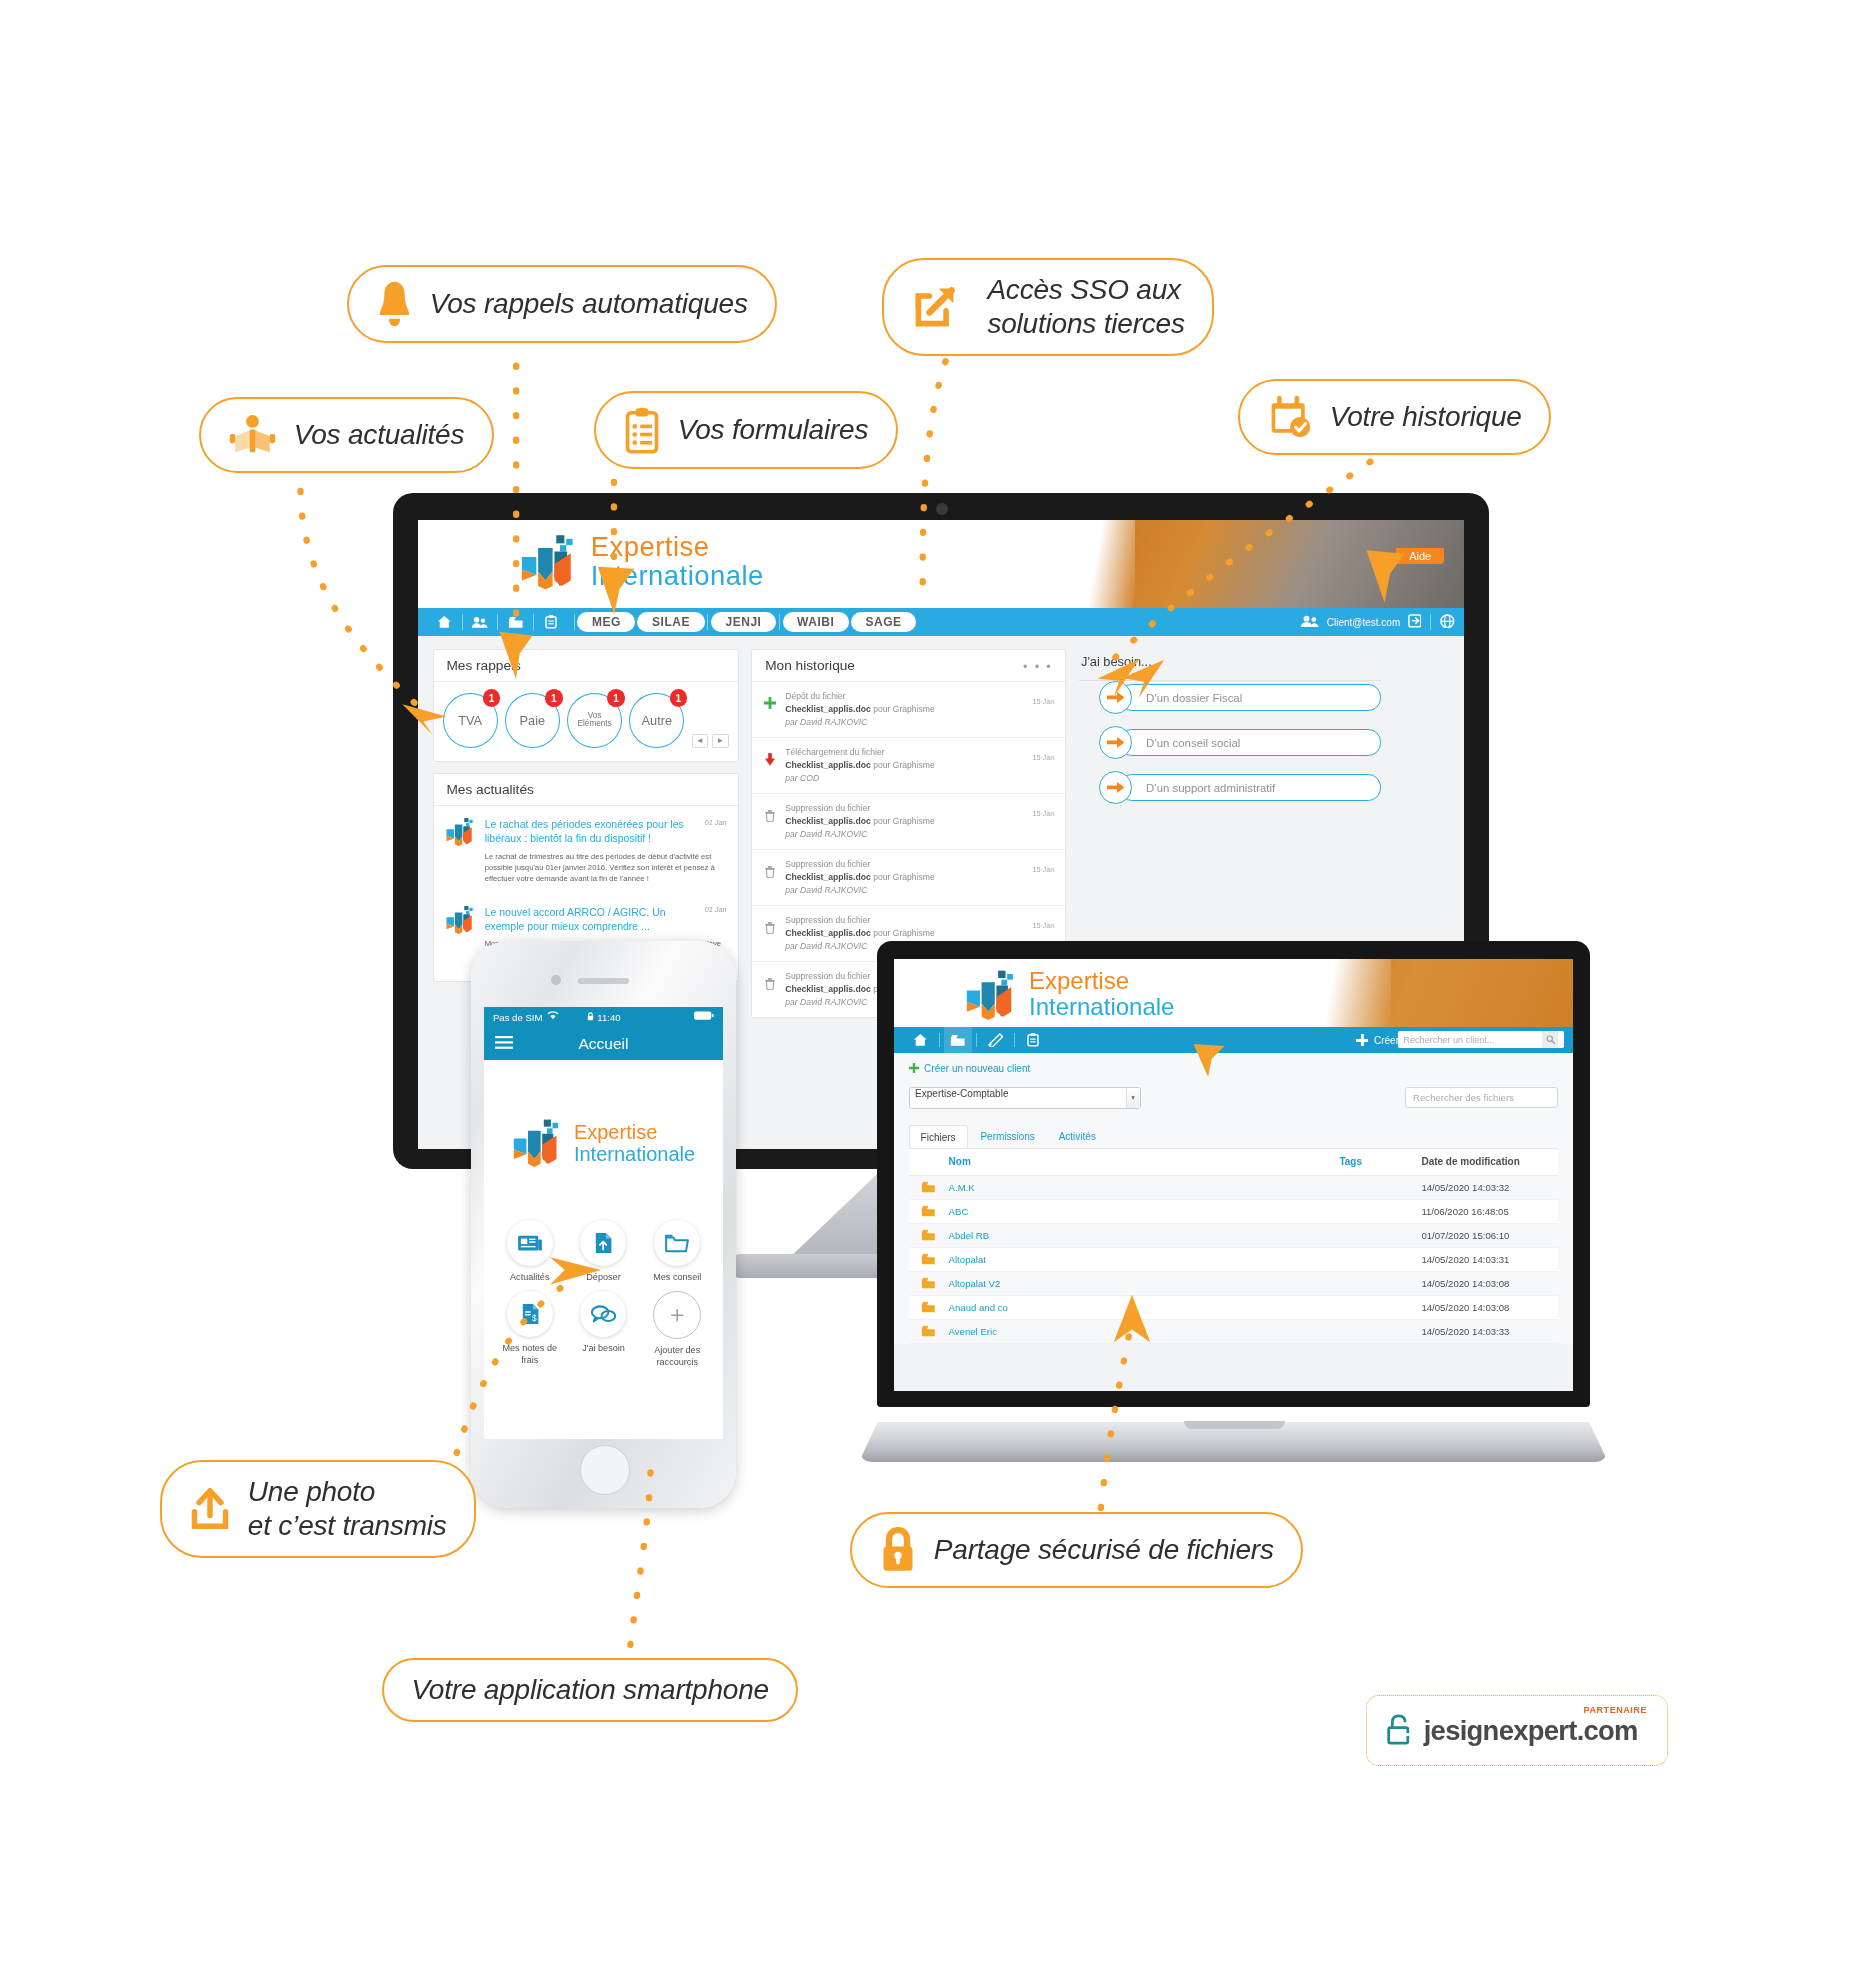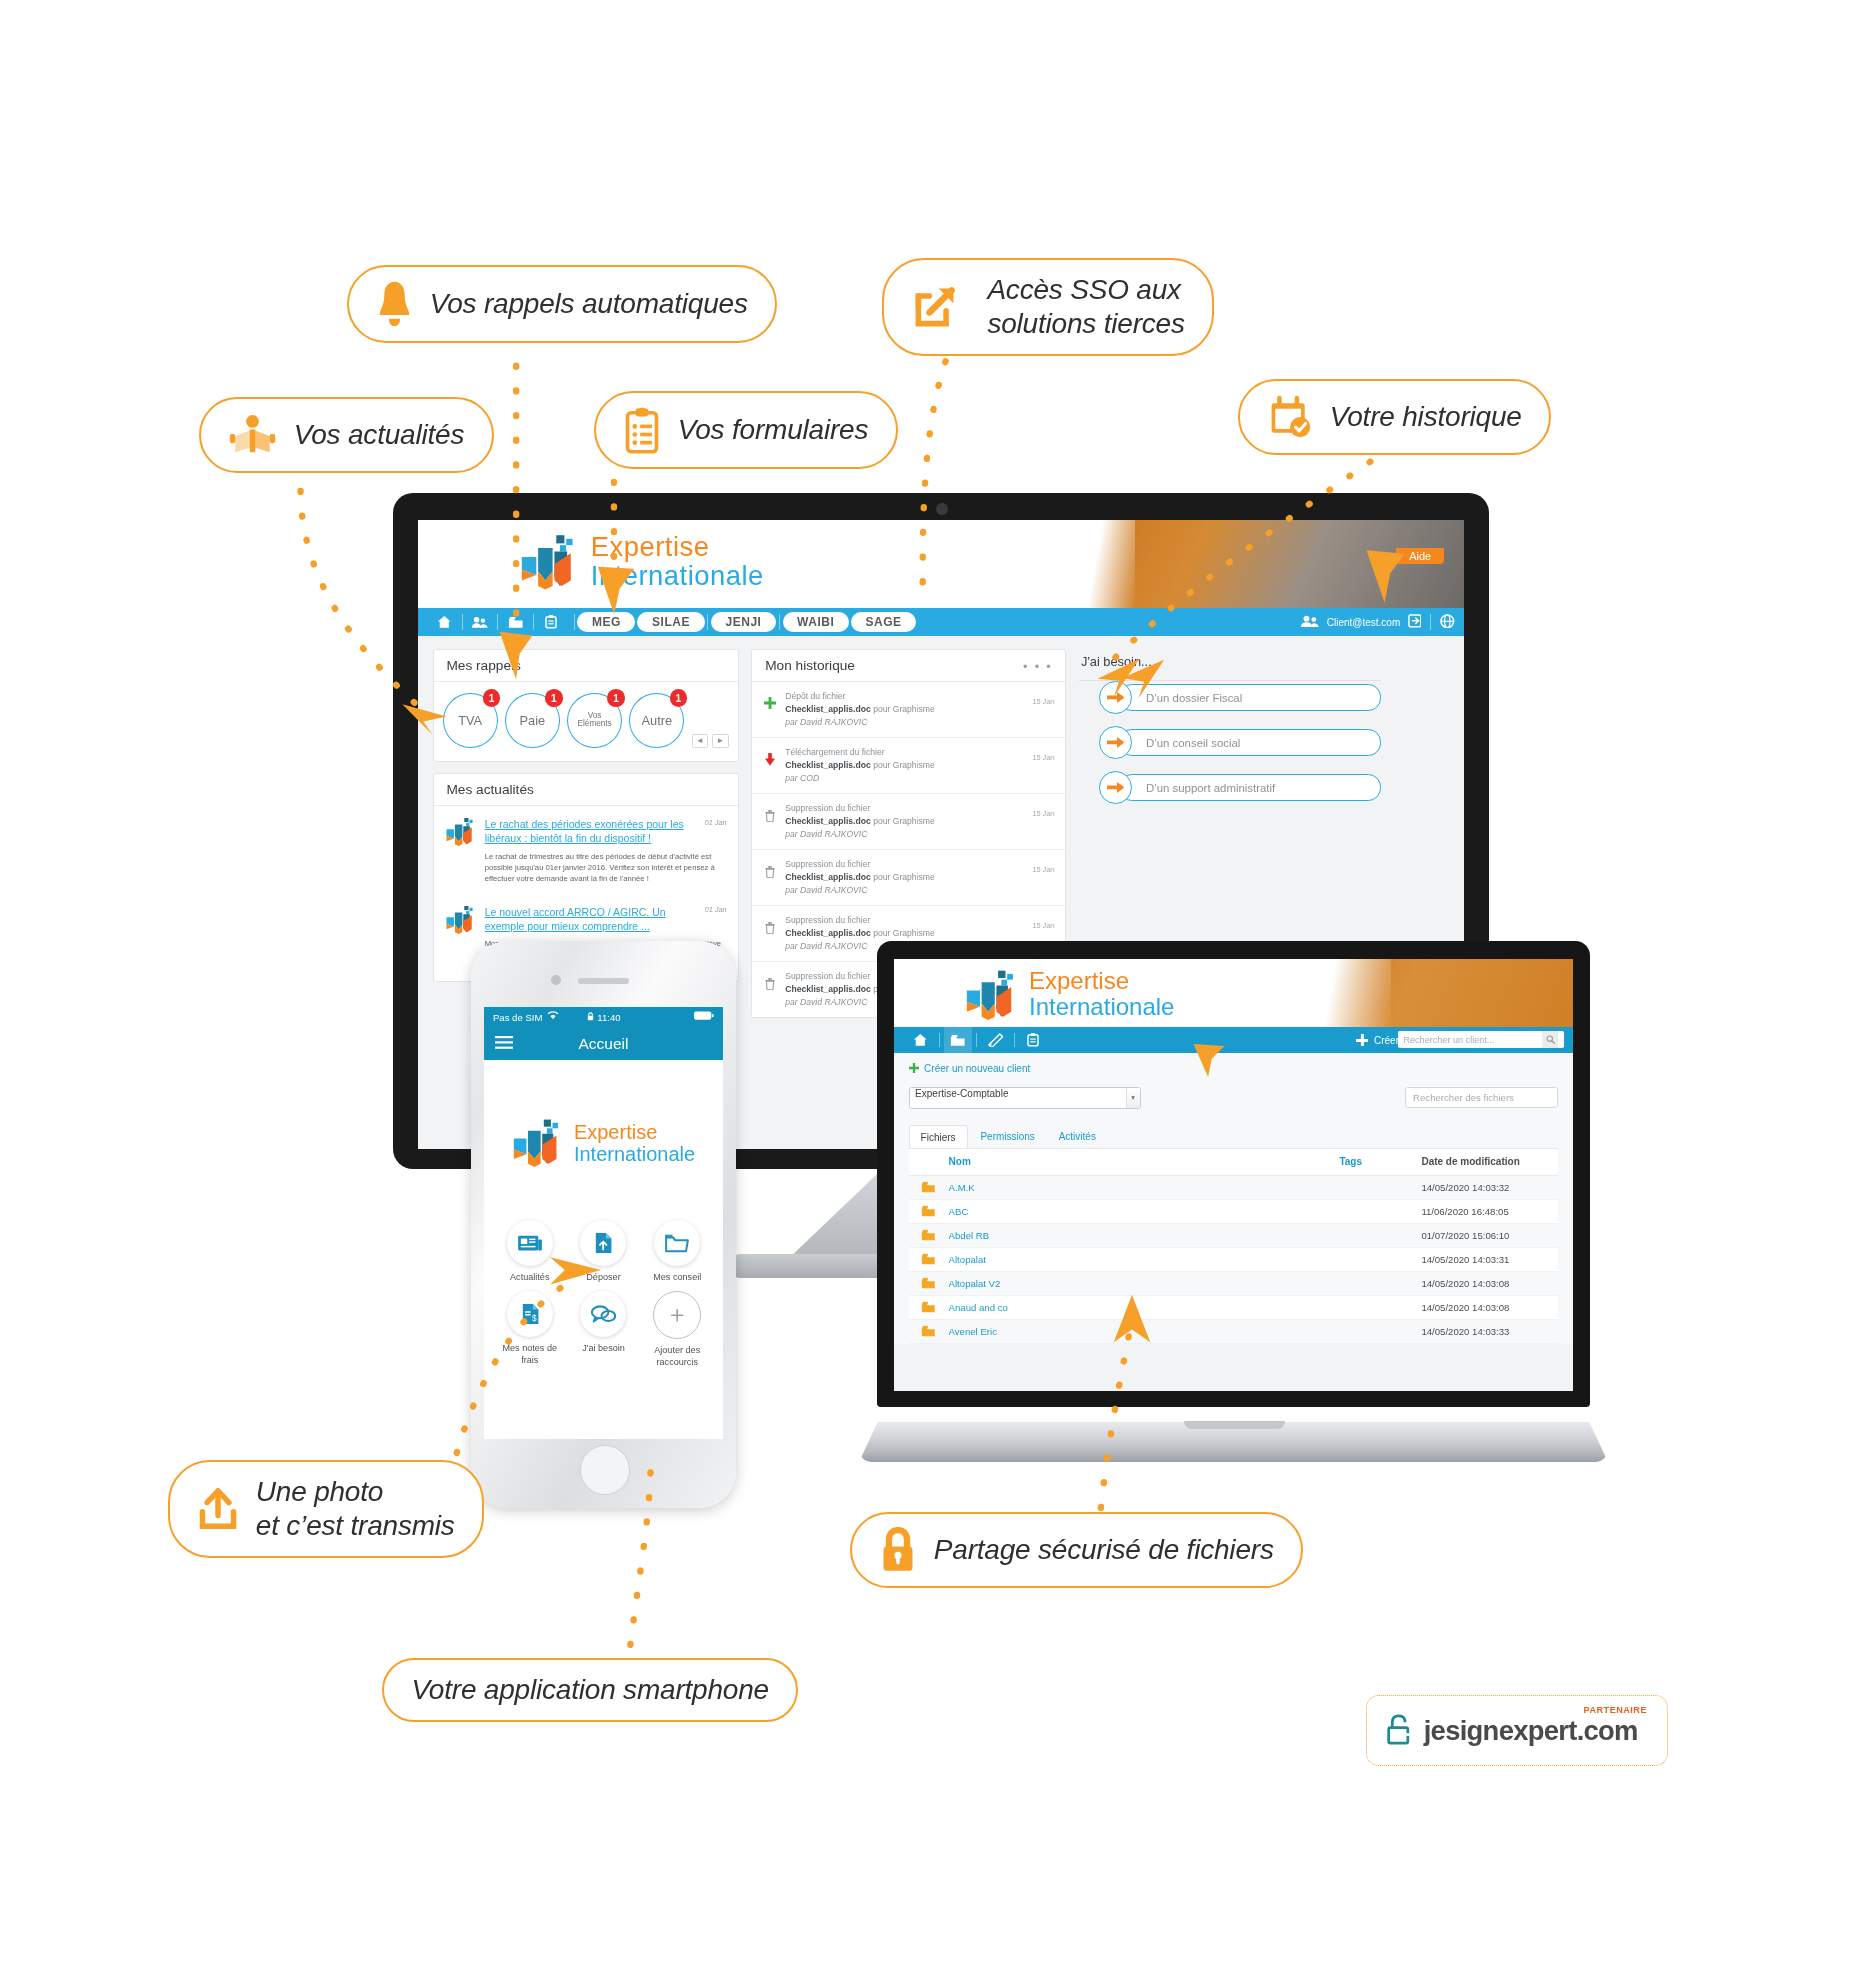--- a/index.html
+++ b/index.html
@@ -13,21 +13,21 @@
   .callout .ctext{font-style:italic;font-size:28px;color:#2f2f2f;
            line-height:1.22;white-space:pre-line;letter-spacing:-0.2px;}
   .callout .cicon{flex:0 0 auto;display:flex;align-items:center;justify-content:center;}
   .callout svg{display:block;}
 
   #callout-actualites{left:199px;top:397px;}
   #callout-rappels{left:347px;top:265px;}
   #callout-formulaires{left:594px;top:391px;}
   #callout-sso{left:882px;top:258px;gap:28px;}
   #callout-historique{left:1238px;top:379px;}
-  #callout-photo{left:168px;top:1460px;}
+  #callout-photo{left:160px;top:1460px;}
   #callout-partage{left:850px;top:1512px;}
   #callout-smartphone{left:382px;top:1658px;}
 
   
   .dotline{position:absolute;z-index:30;pointer-events:none;}
 
   
   .arrowmark{position:absolute;z-index:45;}
 
   
@@ -81,21 +81,21 @@
   .badge{position:absolute;right:-3.7px;top:-4.6px;width:17.4px;height:17.4px;border-radius:50%;
          background:#EE2B2B;color:#fff;font-size:10px;font-weight:bold;
          display:flex;align-items:center;justify-content:center;}
   .pager{margin-left:auto;display:flex;gap:3.7px;align-self:flex-end;}
   .pager span{width:14.6px;height:12px;border:0.9px solid #d5d8db;border-radius:1.8px;
               font-size:8.2px;color:#8b9196;display:flex;align-items:center;justify-content:center;}
 
   .news-item{display:flex;gap:9.1px;padding:11px 11px 9.1px;}
   .news-body{flex:1;}
   .news-head{display:flex;justify-content:space-between;gap:7.3px;}
-  .news-title{font-size:10.5px;color:#29ABE2;text-decoration:underline;line-height:1.35;}
+  .news-title{font-size:10.5px;color:#29ABE2;line-height:1.35;}
   .news-date{font-size:7.3px;color:#9aa0a6;font-style:italic;white-space:nowrap;padding-top:0.9px;}
   .news-sum{font-size:7.7px;color:#5f6569;line-height:1.45;margin-top:5.5px;}
 
   .col-mid{width:315px;}
   .hist-item{display:flex;gap:8.2px;padding:8.2px 11px;border-bottom:0.9px solid #eceef0;}
   .hist-ico{width:13.7px;flex:0 0 13.7px;display:flex;justify-content:center;padding-top:7.3px;}
   .hist-text{flex:1;font-size:8.6px;line-height:1.5;color:#8c9297;}
   .hist-text b{color:#4a4f53;}
   .hist-text i{font-style:italic;}
   .hist-date{font-size:7.3px;color:#a5aaae;white-space:nowrap;padding-top:6.4px;}

